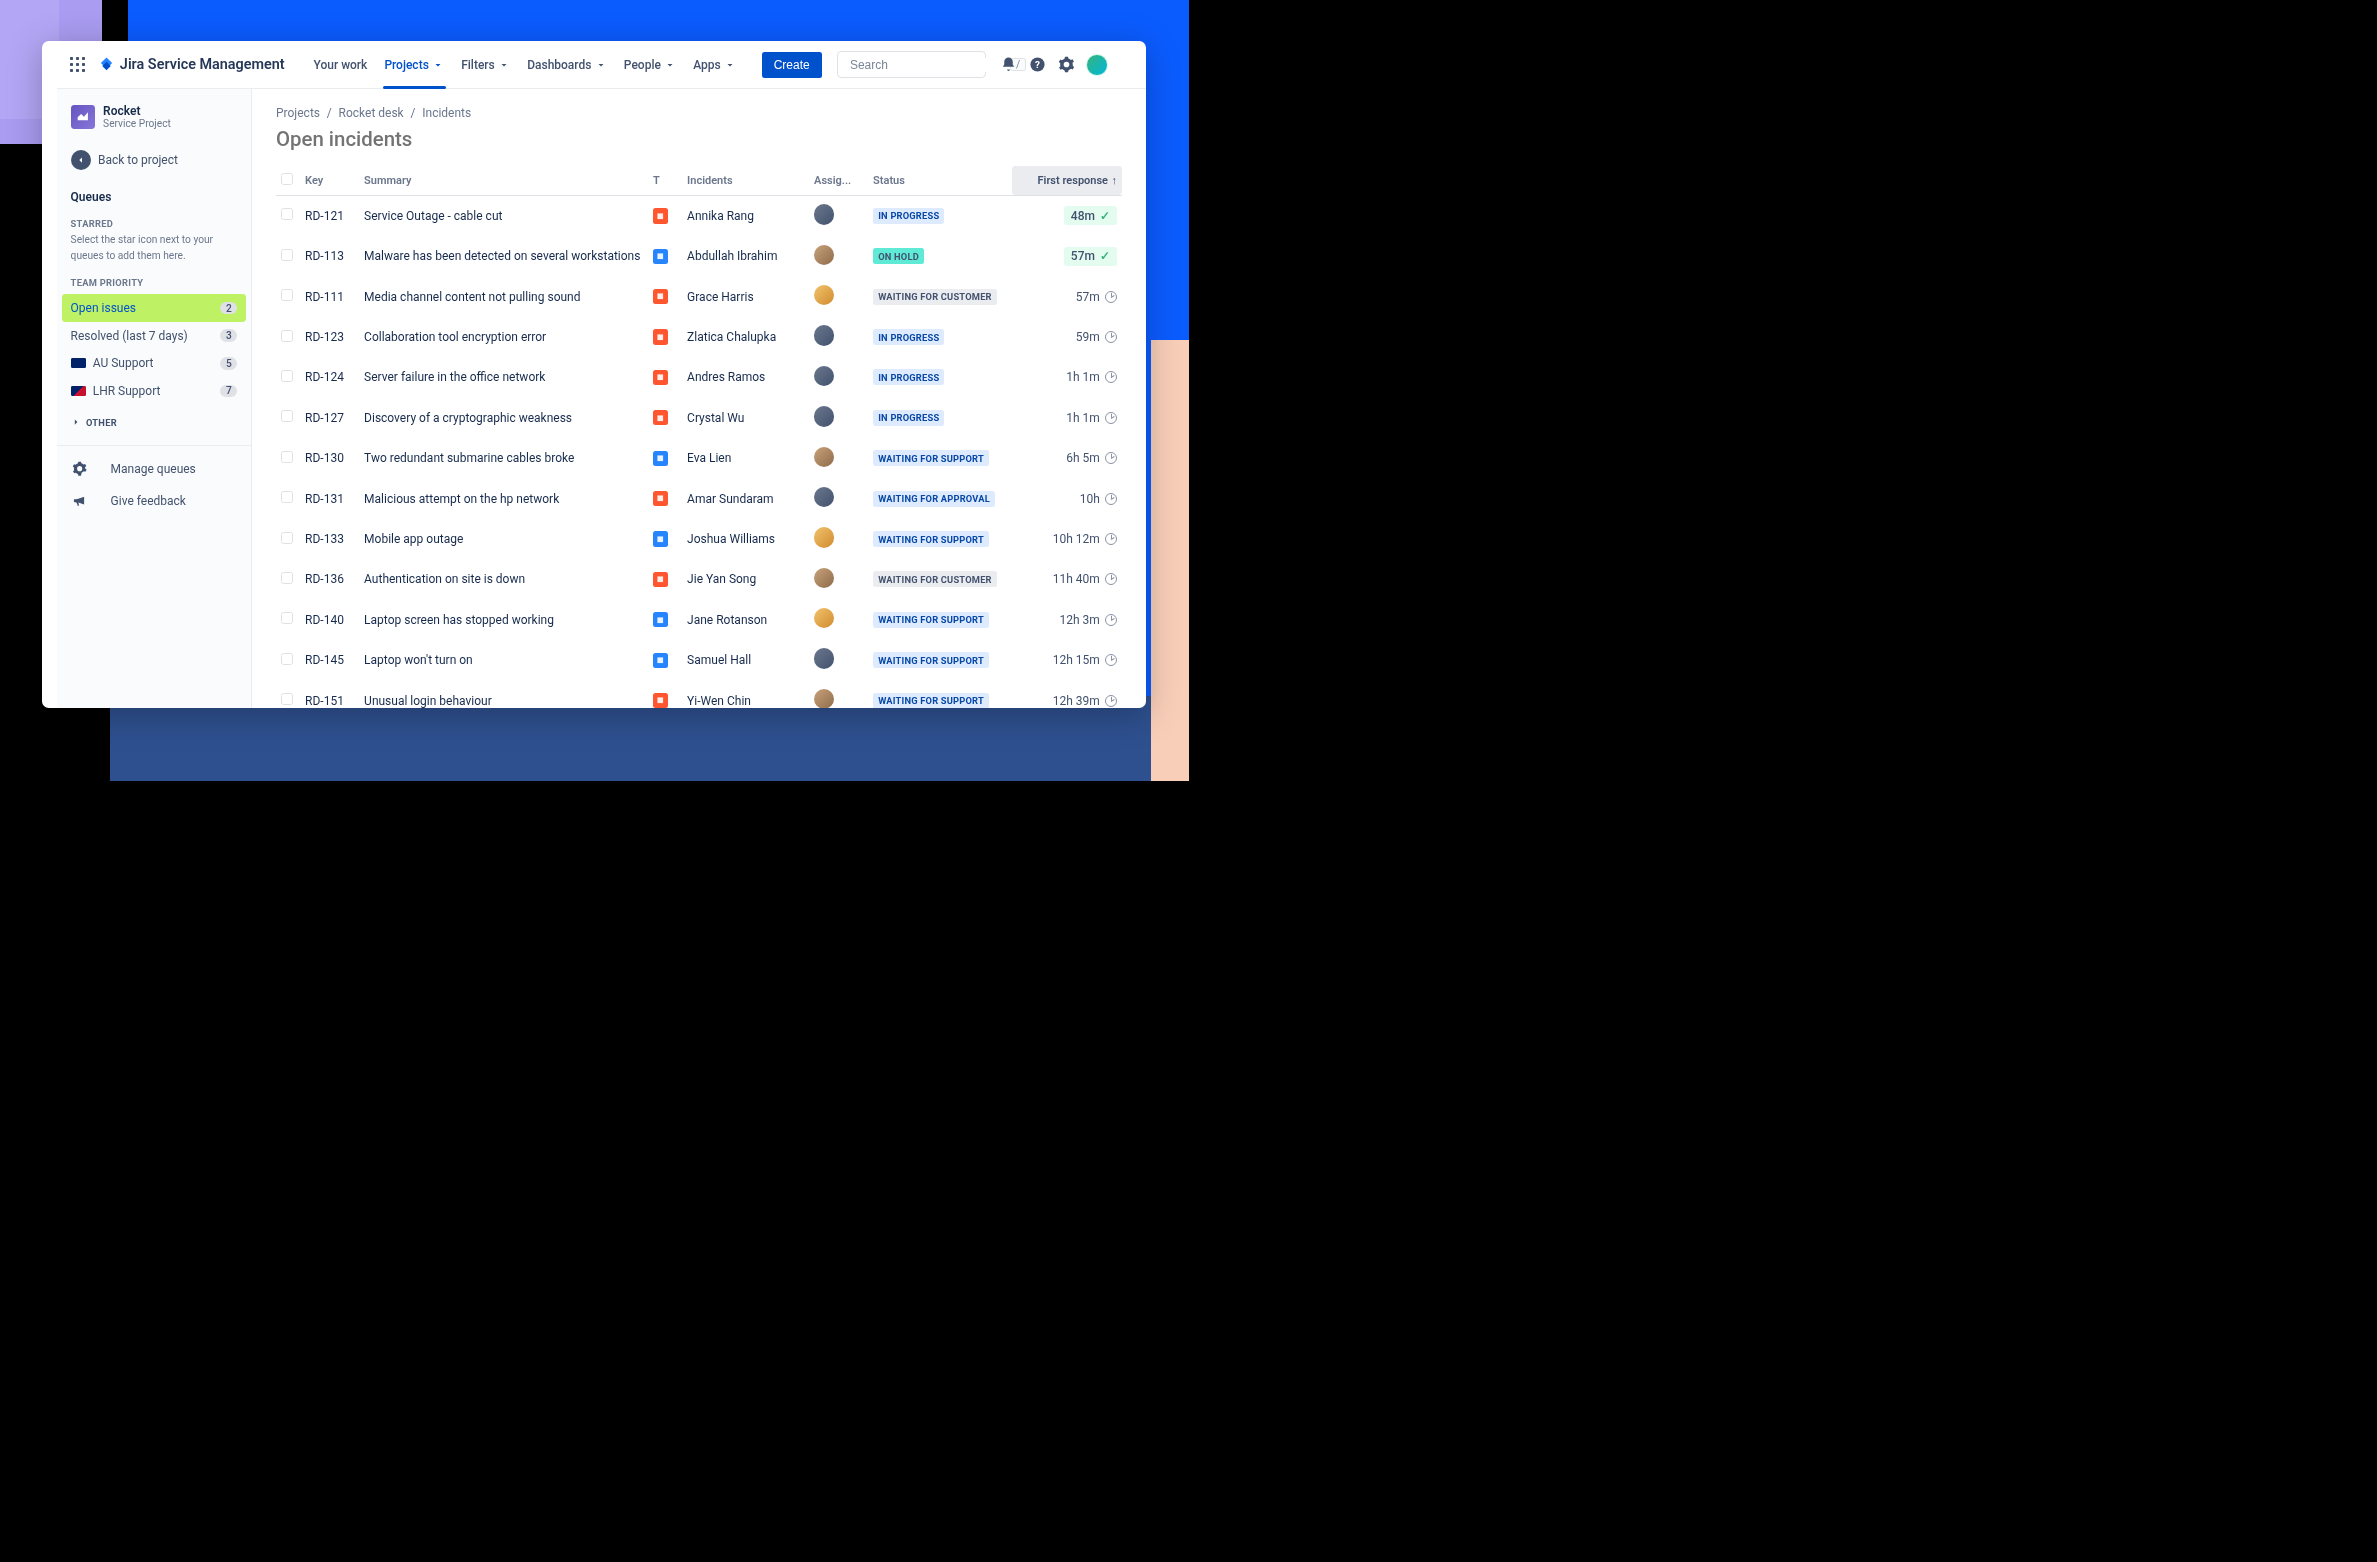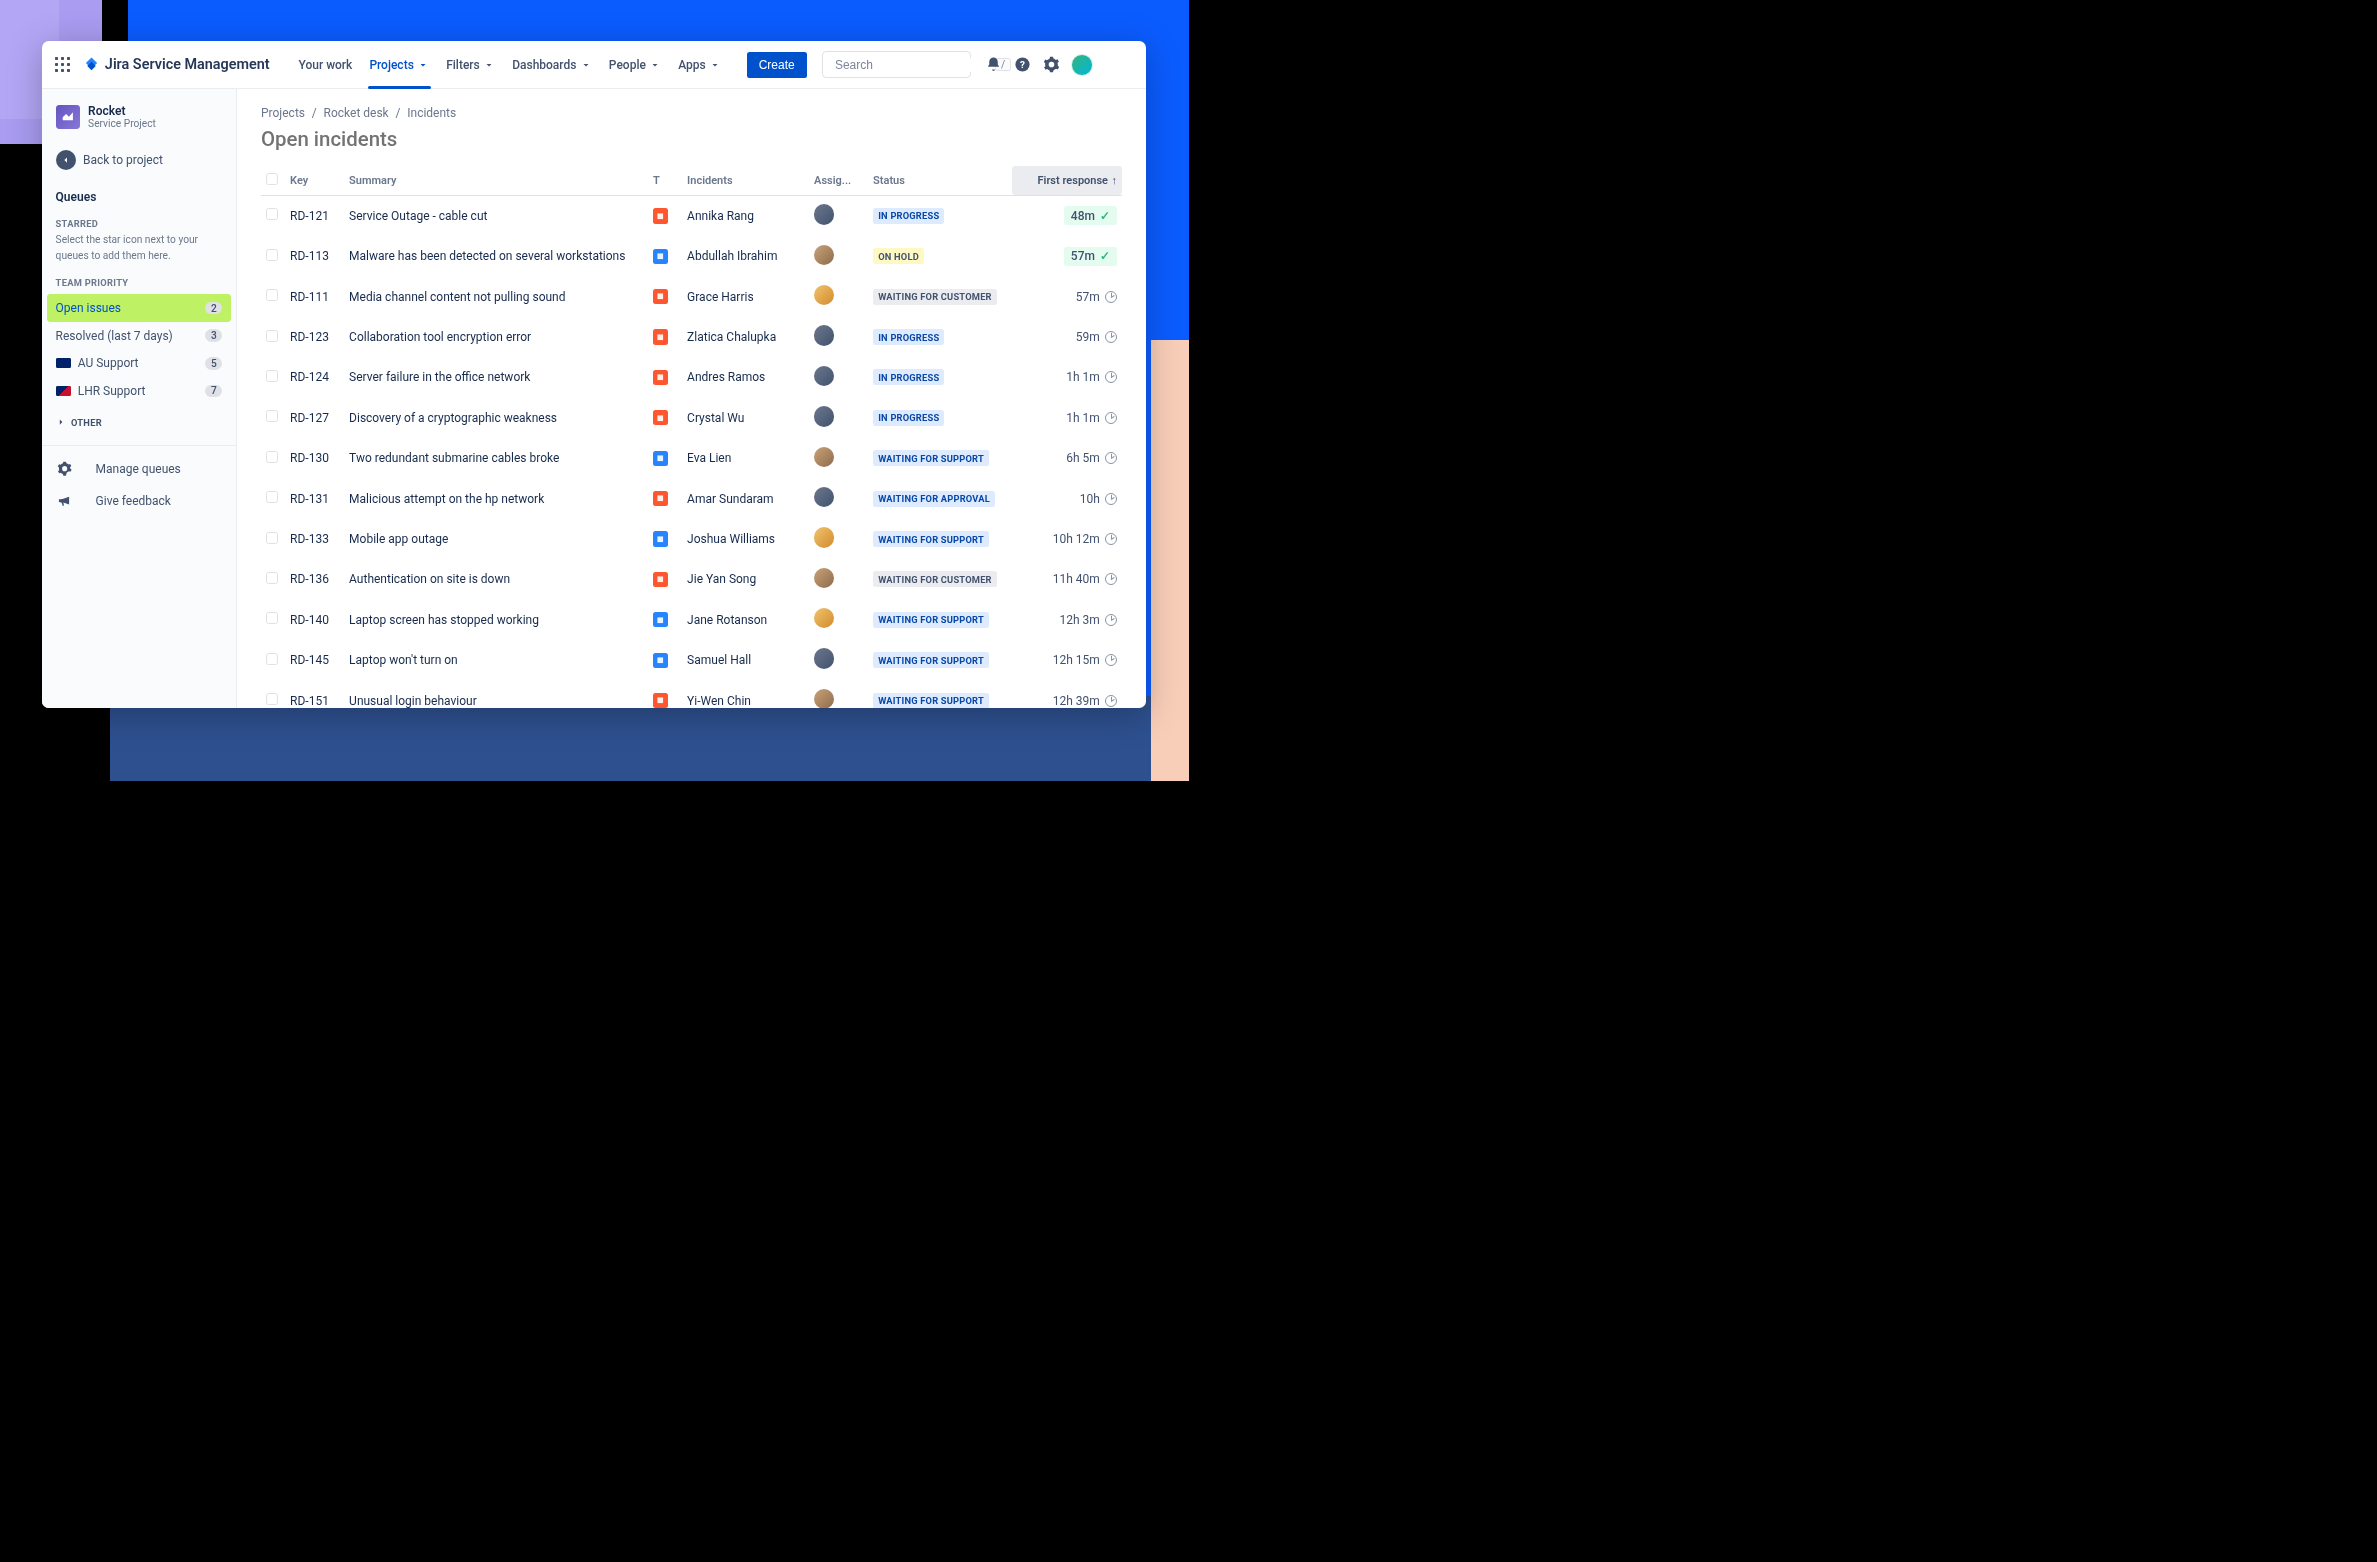--- a/index.html
+++ b/index.html
@@ -23,20 +23,21 @@
   top: 41px;
   left: 42px;
   width: 1104px;
   height: 667px;
   background: #fff;
   border-radius: 6.8px;
   box-shadow: 0 6.8px 34px rgba(0,0,0,0.25);
   overflow: hidden;
   display: flex;
   flex-direction: column;
+  padding-left: 15px;
 }
 
 
 .topnav {
   height: 48px;
   border-bottom: 0.8px solid #ebecf0;
   display: flex;
   align-items: center;
   padding: 0 10.2px;
   gap: 6.8px;
@@ -128,21 +129,21 @@
 .typeicon.orange { background:#ff5630; }
 .typeicon.blue { background:#2684ff; }
 .assignee { width: 20.4px; height: 20.4px; border-radius: 50%; background: radial-gradient(circle,#b4b4b4,#827f7f); display:inline-block; }
 .assignee.c1{background: linear-gradient(135deg,#c9a27a,#8e6b4a);}
 .assignee.c2{background: linear-gradient(135deg,#f0c36d,#d28b2e);}
 .assignee.c3{background: linear-gradient(135deg,#6b778c,#42526e);}
 .status-loz {
   display:inline-block; font-size: 9.3px; font-weight: 700; padding: 2.5px 5.1px; border-radius: 2.5px; letter-spacing:0.2px;
 }
 .status-inprogress { background:#deebff; color:#0747a6; }
-.status-onhold { background:#fef9c3; color:#42526e; }
+.status-onhold { background:#5eead4; color:#42526e; }
 .status-waitingcust { background:#ebecf0; color:#42526e; }
 .status-waitingsupp { background:#deebff; color:#0747a6; }
 .status-waitingappr { background:#deebff; color:#0747a6; }
 .resp { text-align: right; white-space: nowrap; }
 .resp .pill { background:#e3fcef; border-radius: 2.5px; padding: 2.5px 6.8px; display:inline-flex; align-items:center; gap:5.1px; color:#42526e; font-weight:500; }
 .resp .plain { display:inline-flex; align-items:center; gap:5.1px; color:#42526e; }
 .resp .clock { width:12px; height:12px; border:1.3px solid #8993a4; border-radius:50%; position:relative; display:inline-block; }
 .resp .clock::after{content:"";position:absolute;left:50%;top:50%;width:4.2px;height:1.3px;background:#8993a4;transform-origin:left;transform:rotate(-30deg);}
 .resp .clock::before{content:"";position:absolute;left:50%;top:50%;width:1.3px;height:4.2px;background:#8993a4;transform-origin:top;transform:translateY(-4.2px);}
 .check { color:#36b37e; font-weight:700; }

